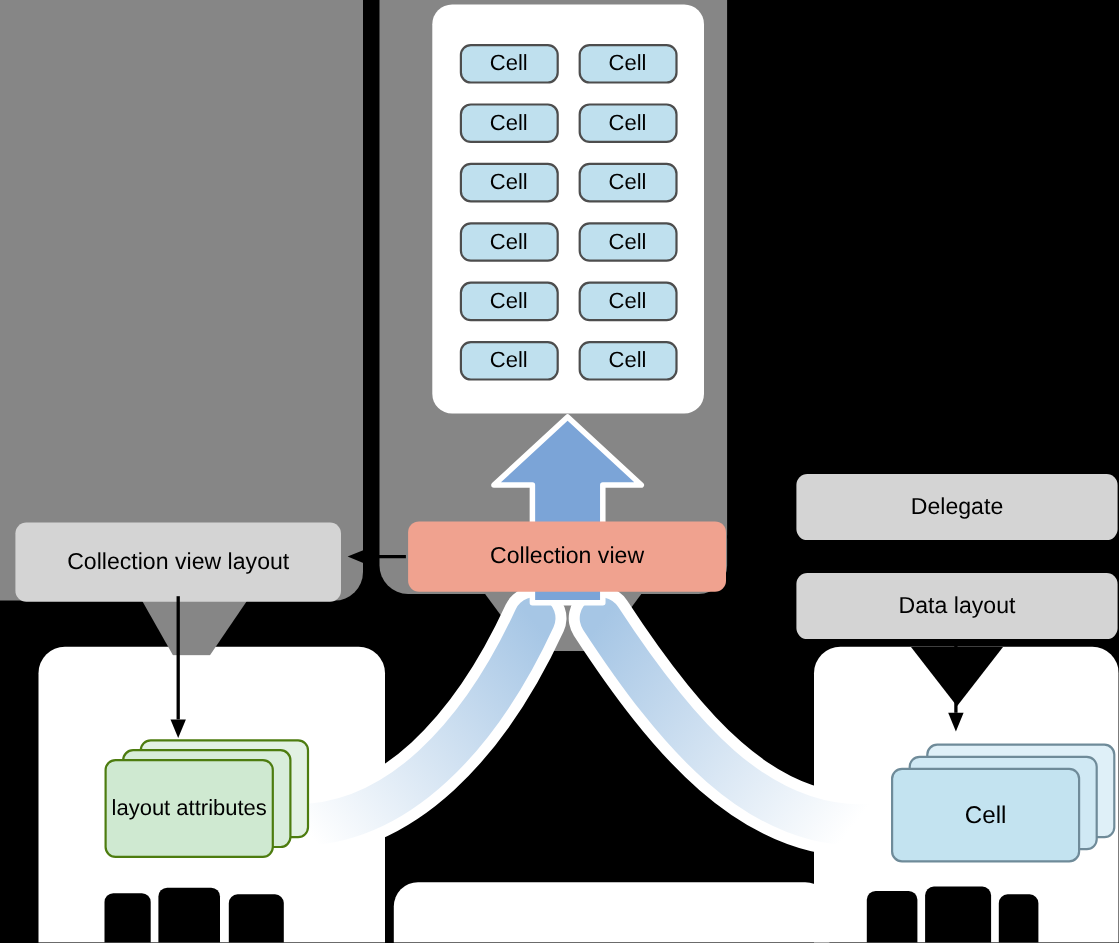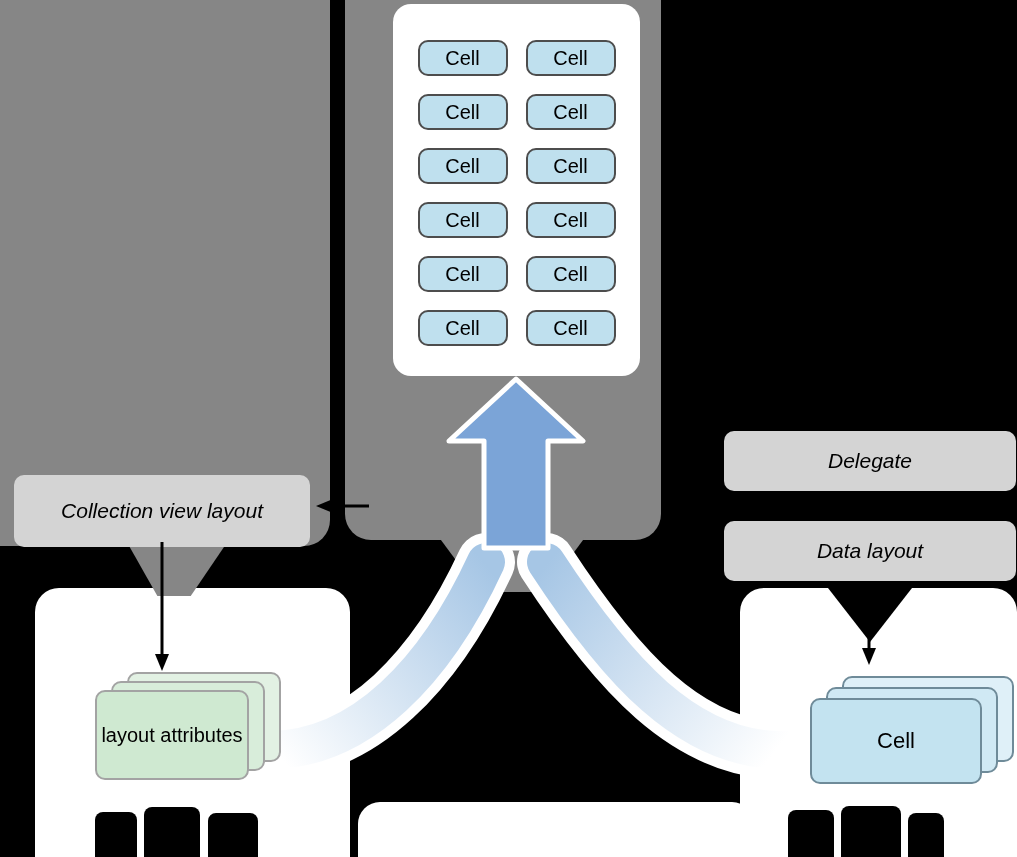--- a/index.html
+++ b/index.html
@@ -28,29 +28,29 @@
   #cells-box { position:absolute; left:393px; top:4px; width:247px; height:372px;
                background:#fff; border-radius:18px; }
   #cells-grid { display:grid; grid-template-columns:repeat(2,90px); grid-auto-rows:36px;
                 column-gap:18px; row-gap:18px; justify-content:center; padding-top:36px; }
   .cell-pill { background:#bfe0ee; border:2px solid #4d4d4d; border-radius:10px;
                display:flex; align-items:center; justify-content:center;
                font-size:20px; line-height:1; }
 
   
   .box { position:absolute; border-radius:10px; display:flex; align-items:center;
-         justify-content:center; font-size:21px; text-align:center;font-style:italic; }
+         justify-content:center; font-size:21px; text-align:center; }
   .box-gray { background:#d4d4d4; }
   #box-layout     { left:14px;  top:475px; width:296px; height:72px; }
   #box-cv         { left:371px; top:474px; width:289px; height:64px; background:#f0a28f; }
   #box-delegate   { left:724px; top:431px; width:292px; height:60px; }
   #box-datasource { left:724px; top:521px; width:292px; height:60px; }
 
   
-  .card { position:absolute; border-radius:10px; border:2px solid #a3a3a3;
+  .card { position:absolute; border-radius:10px; border:2px solid #4d7c0f;
           display:flex; align-items:center; justify-content:center;
           font-size:20px; line-height:1.2; text-align:center; }
   .card-green-2 { left:127px; top:672px; width:150px; height:86px; background:#e2f1e3; }
   .card-green-1 { left:111px; top:681px; width:150px; height:86px; background:#d8edda; }
   .card-green-0 { left:95px;  top:690px; width:150px; height:86px; background:#cfe9d1; }
   .card-blue  { border-color:#6f8b99; }
   .card-blue-2 { left:842px; top:676px; width:168px; height:82px; background:#dff0f8; }
   .card-blue-1 { left:826px; top:687px; width:168px; height:82px; background:#d0e9f4; }
   .card-blue-0 { left:810px; top:698px; width:168px; height:82px; background:#c3e3f0; font-size:22px; }
 
@@ -103,20 +103,21 @@
       <div class="cell-pill">Cell</div>
       <div class="cell-pill">Cell</div>
       <div class="cell-pill">Cell</div>
       <div class="cell-pill">Cell</div>
       <div class="cell-pill">Cell</div>
       <div class="cell-pill">Cell</div>
     </div>
   </div>
 
   <div id="box-layout" class="box box-gray">Collection view layout</div>
+  <div id="box-cv" class="box">Collection view</div>
   <div id="box-delegate" class="box box-gray">Delegate</div>
   <div id="box-datasource" class="box box-gray">Data layout</div>
 
   <div class="card card-green-2"></div>
   <div class="card card-green-1"></div>
   <div class="card card-green-0">layout attributes</div>
 
   <div class="card card-blue card-blue-2"></div>
   <div class="card card-blue card-blue-1"></div>
   <div class="card card-blue card-blue-0">Cell</div>

